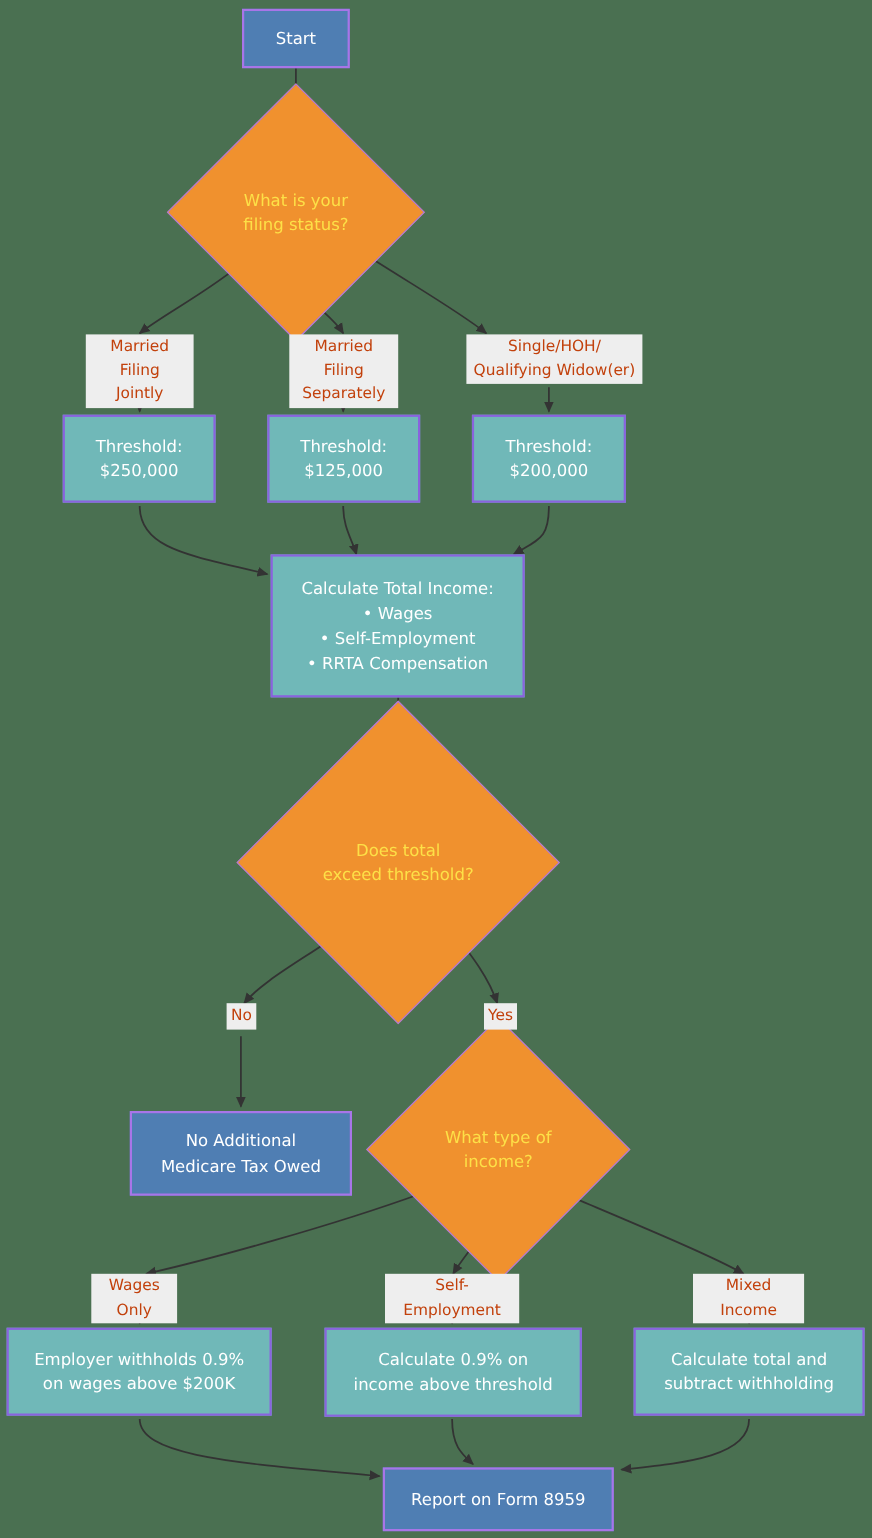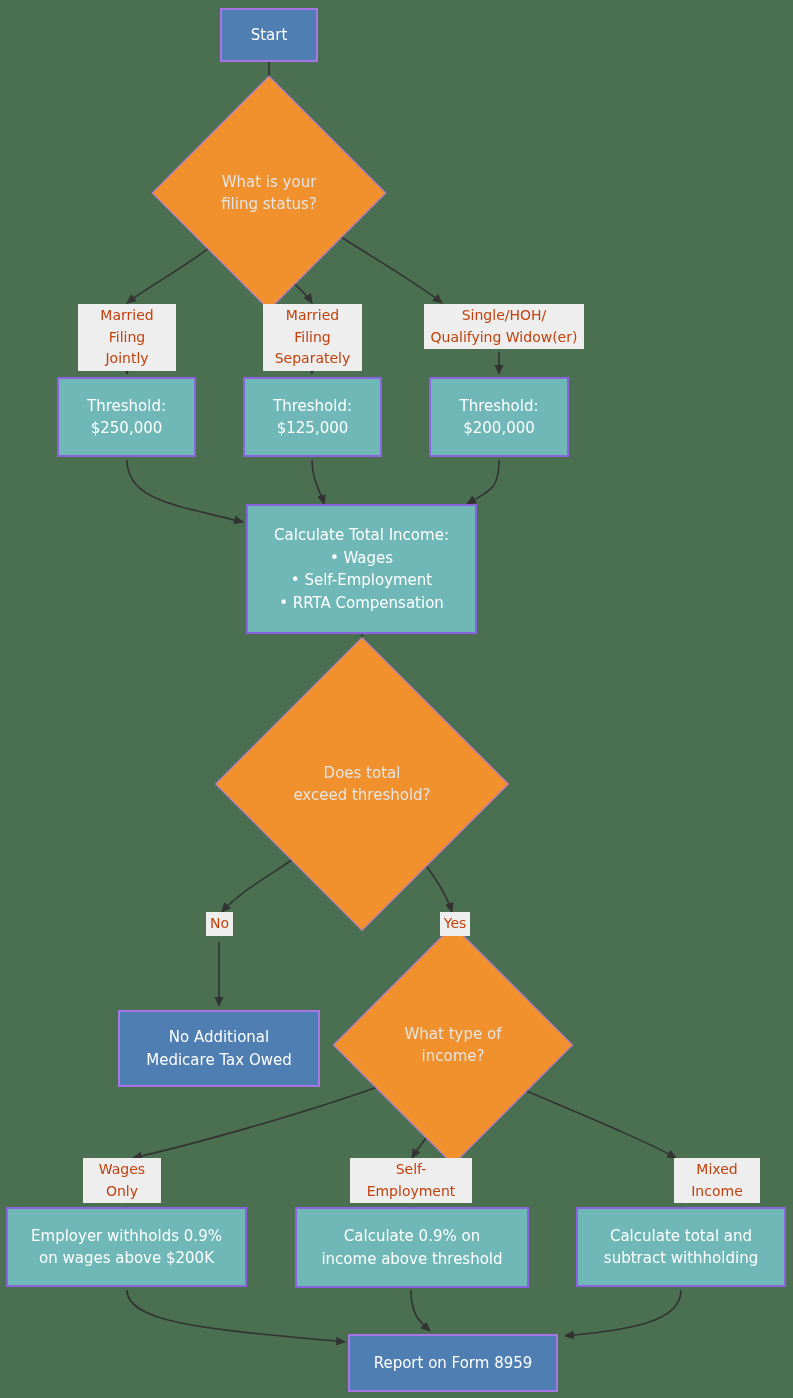--- a/index.html
+++ b/index.html
@@ -62,21 +62,21 @@
     height: 100%;
     background: #f0912e;
     border: 1px solid #a875e8;
     box-sizing: border-box;
     transform: rotate(45deg);
     z-index: -1;
   }
   .diamond-text {
     position: relative;
     z-index: 3;
-    color: #e5e5e5;
+    color: #fde047;
     padding: 0 6px;
   }
   .edge-label {
     position: absolute;
     background: #eeeeee;
     color: #c2410c;
     font-size: 14px;
     line-height: 1.55;
     text-align: center;
     white-space: pre-line;
@@ -188,21 +188,21 @@
   </div>
 
   <div class="node node-decision" style="left:368px; top:960px; width:170px; height:170px;">
     <span class="diamond-shape"></span>
     <span class="diamond-text">What type of
 income?</span>
   </div>
 
   <div class="edge-label" style="left:83px; top:1158px; width:78px;">Wages Only</div>
   <div class="edge-label" style="left:350px; top:1158px; width:122px;">Self-Employment</div>
-  <div class="edge-label" style="left:630px; top:1158px; width:86px;margin-left:44px;">Mixed Income</div>
+  <div class="edge-label" style="left:630px; top:1158px; width:101px;">Mixed Income</div>
 
   <div class="node node-data" style="left:6px; top:1207px; width:241px; height:80px;">
     <span>Employer withholds 0.9%
 on wages above $200K</span>
   </div>
   <div class="node node-data" style="left:295px; top:1207px; width:234px; height:81px;">
     <span>Calculate 0.9% on
 income above threshold</span>
   </div>
   <div class="node node-data" style="left:576px; top:1207px; width:210px; height:80px;">

